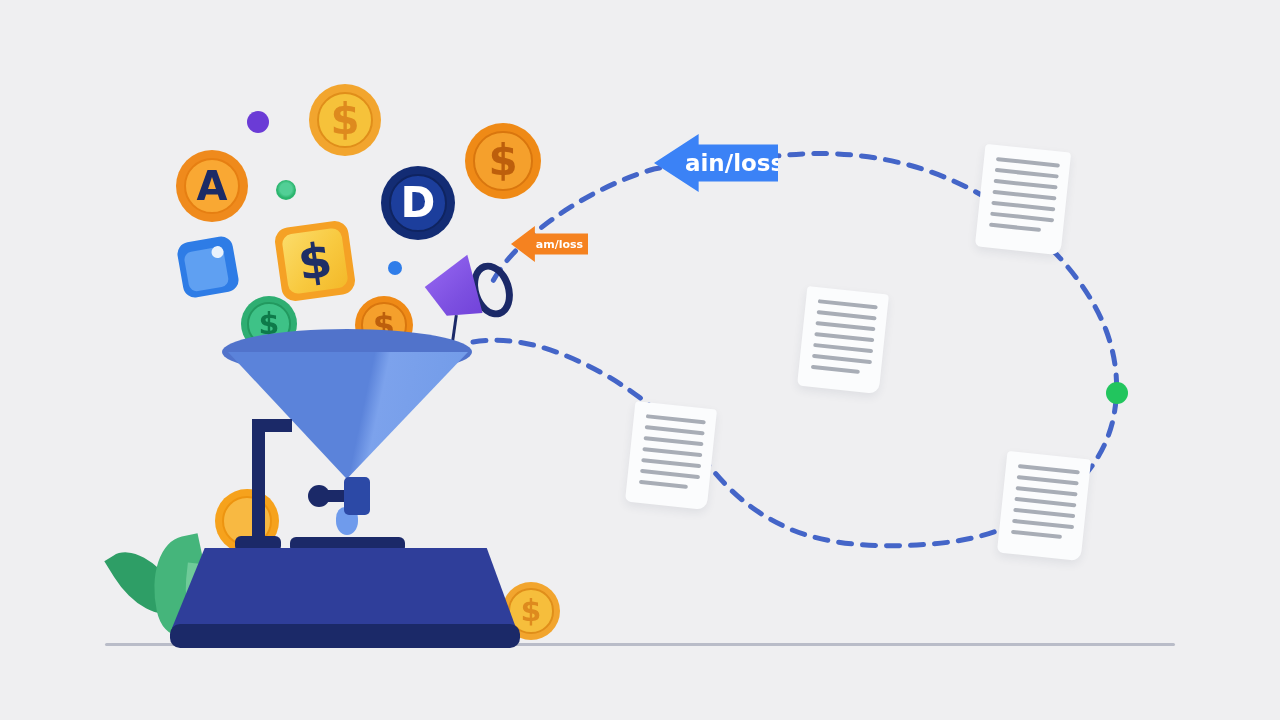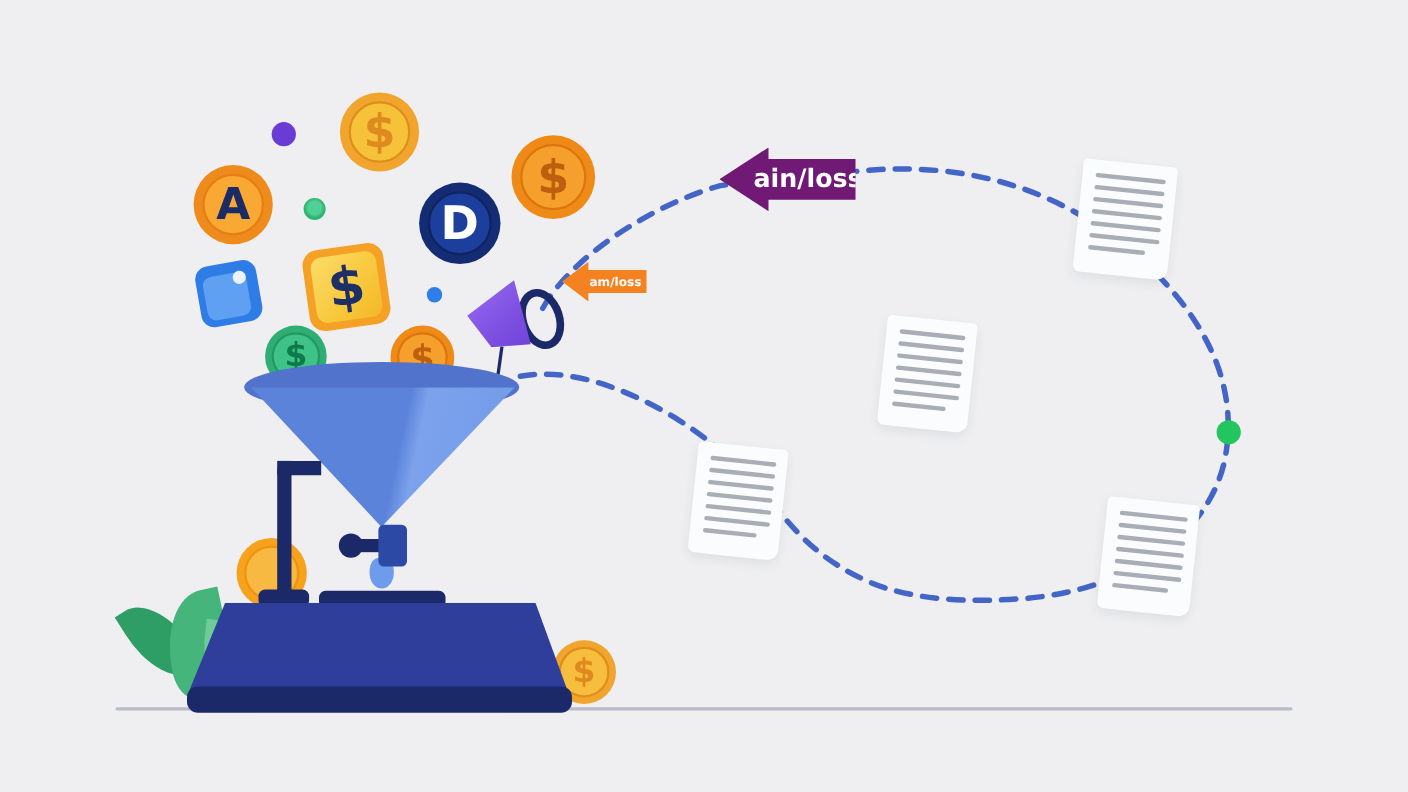--- a/index.html
+++ b/index.html
@@ -70,25 +70,25 @@
   .coin-base-right{left:502px;top:582px;width:58px;height:58px;z-index:2;}
 
   
   .leaf{position:absolute;z-index:2;border-radius:0 100% 30% 100%;}
   .leaf1{left:122px;top:543px;width:46px;height:80px;background:#2E9E66;transform:rotate(-32deg);}
   .leaf2{left:152px;top:538px;width:56px;height:95px;background:#45B57B;transform:rotate(-12deg);border-radius:100% 0 100% 40%;}
   .leaf3{left:184px;top:565px;width:50px;height:72px;background:#6FCB99;transform:rotate(6deg);border-radius:0 100% 30% 100%;}
 
   
   .arrow{position:absolute;display:flex;align-items:center;z-index:5;color:#fff;font-weight:bold;}
-  .arrow-green{left:654px;top:134px;width:124px;height:58px;background:#701a75;
+  .arrow-green{left:654px;top:134px;width:124px;height:58px;background:#3b82f6;
     clip-path:polygon(0 50%,36% 0,36% 18%,100% 18%,100% 82%,36% 82%,36% 100%);
     font-size:23px;padding-left:0;justify-content:center;}
   .arrow-green span{margin-left:30%;}
-  .arrow-orange{left:511px;top:238px;width:77px;height:36px;background:#F58220;
+  .arrow-orange{left:511px;top:226px;width:77px;height:36px;background:#F58220;
     clip-path:polygon(0 50%,31% 0,31% 21%,100% 21%,100% 79%,31% 79%,31% 100%);
     font-size:11px;justify-content:center;}
   .arrow-orange span{margin-left:26%;}
 
   
   .paper{position:absolute;background:#FBFCFD;border-radius:4px 4px 10px 6px;z-index:2;
     box-shadow:0 4px 10px rgba(40,50,80,0.08);transform:rotate(6deg);padding:12px 10px 0 12px;box-sizing:border-box;}
   .paper .pline{height:4px;background:#A8ADB6;border-radius:2px;margin-bottom:7px;}
   .paper .pline:last-child{width:82%;}
   .paper1{left:980px;top:148px;width:86px;height:103px;}

